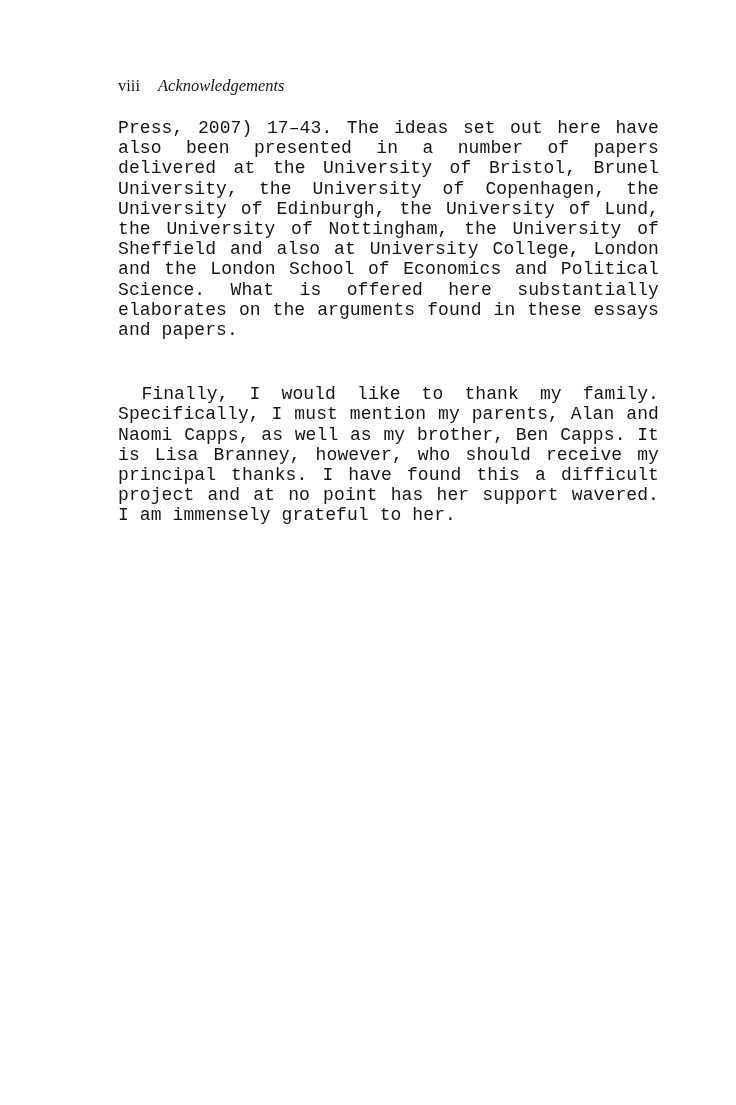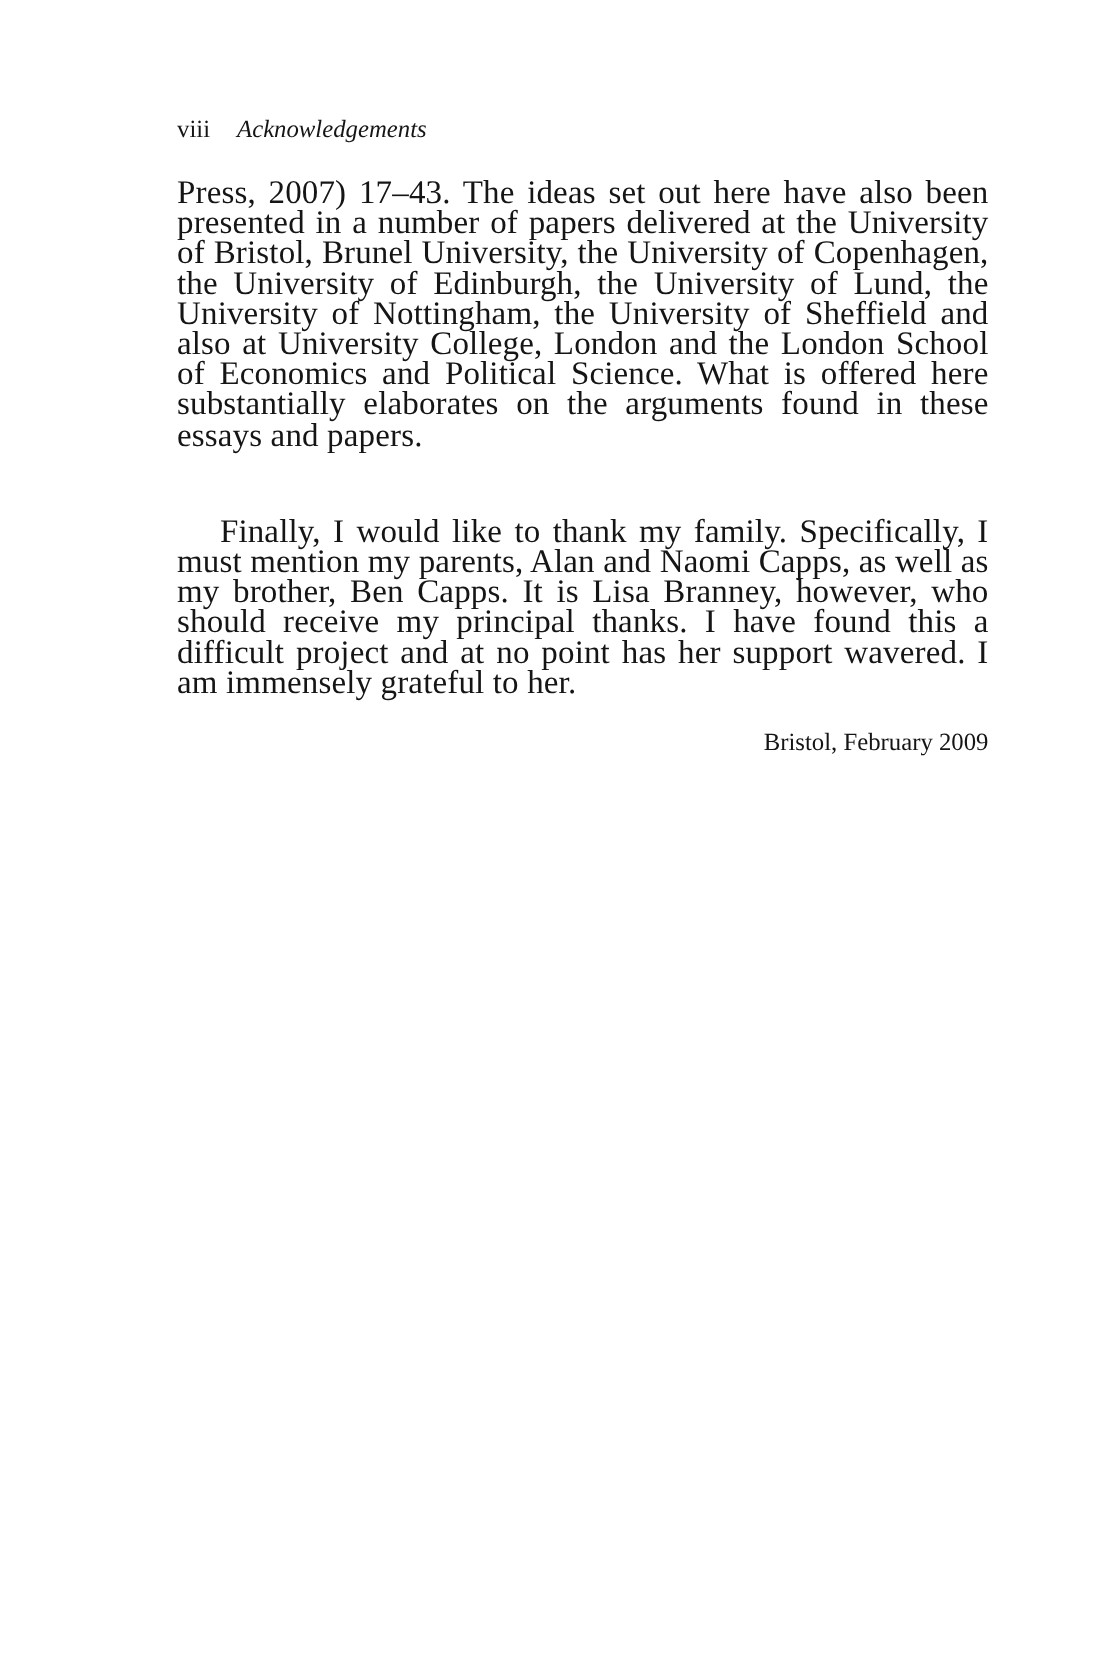--- a/index.html
+++ b/index.html
@@ -30,24 +30,25 @@
   }
   .running-header .page-num {
     font-style: normal;
     margin-right: 18px;
   }
   .running-header .chapter-title {
     font-style: italic;
   }
   .body-text p {
     margin: 0;
-    font-size: 22px;
+    font-size: 18px;
     line-height: 20.2px;
     text-align: justify;
     letter-spacing: 0.1px;
+    font-family: Liberation Mono, monospace;
   }
   .body-text p.indented {
     text-indent: 1.3em;
     margin-top: 44px;
   }
   .signoff {
     margin-top: 20px;
     font-size: 16.5px;
     line-height: 20px;
     text-align: right;
@@ -61,16 +62,15 @@
 
     <div class="running-header">
       <span class="page-num">viii</span><span class="chapter-title">Acknowledgements</span>
     </div>
 
     <div class="body-text">
       <p>Press, 2007) 17–43. The ideas set out here have also been presented in a number of papers delivered at the University of Bristol, Brunel University, the University of Copenhagen, the University of Edinburgh, the University of Lund, the University of Nottingham, the University of Sheffield and also at University College, London and the London School of Economics and Political Science. What is offered here substantially elaborates on the arguments found in these essays and papers.</p>
       <p class="indented">Finally, I would like to thank my family. Specifically, I must mention my parents, Alan and Naomi Capps, as well as my brother, Ben Capps. It is Lisa Branney, however, who should receive my principal thanks. I have found this a difficult project and at no point has her support wavered. I am immensely grateful to her.</p>
     </div>
 
-    <div class="signoff">Bristol, February 2009</div>
 
   </div>
 </div>
 
 </body></html>

